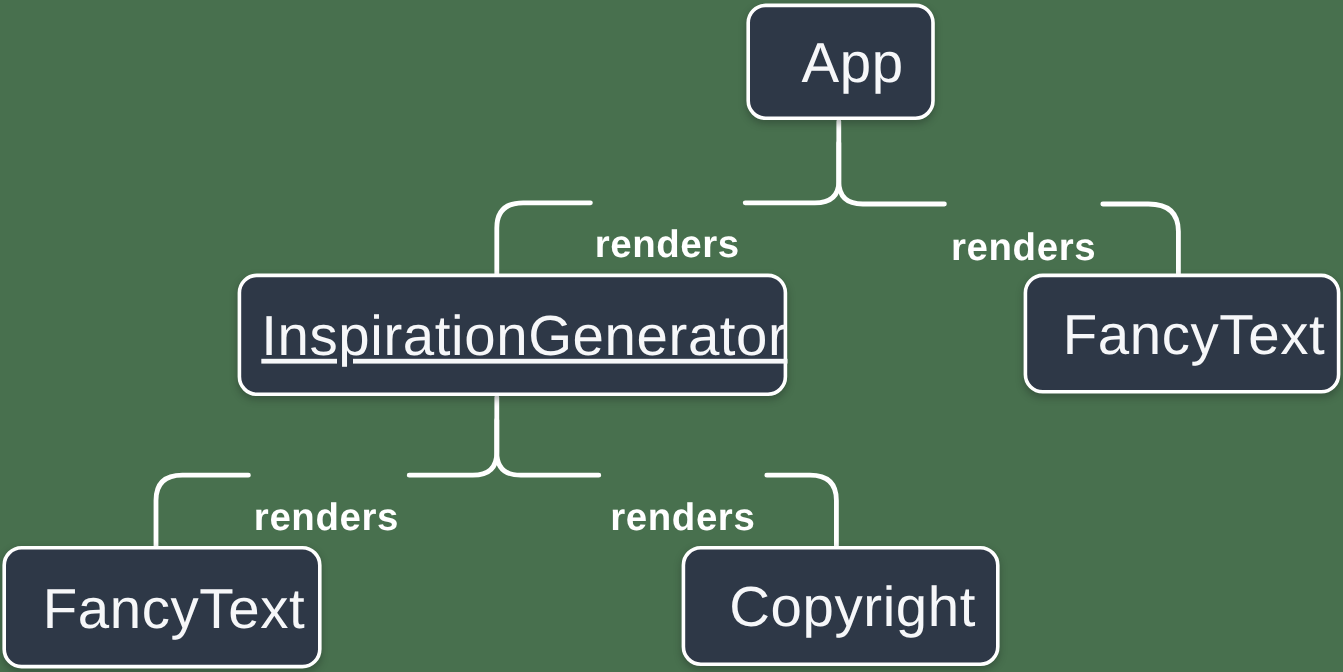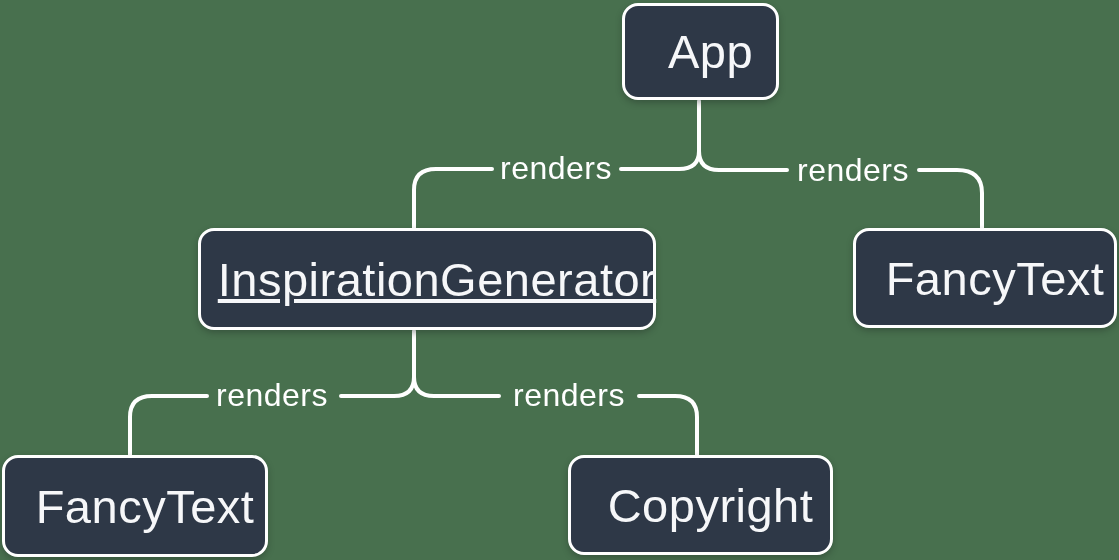--- a/index.html
+++ b/index.html
@@ -48,23 +48,24 @@
     letter-spacing: 0.5px;
     box-shadow: 0 3px 6px rgba(30, 40, 35, 0.35);
     white-space: nowrap;
     padding-left: 20px;
   }
   .edge-label {
     position: absolute;
     transform: translate(-50%, -50%);
     color: var(--line);
     font-size: 32px;
-    font-weight: 400;
+    font-weight: 700;
     letter-spacing: 0.5px;
     white-space: nowrap;
+    margin-top: 36px;
   }
 </style>
 </head>
 <body>
 
 <div class="stage">
 
   <svg class="edges-svg" viewBox="0 0 1119 560" xmlns="http://www.w3.org/2000/svg">
 
     <path d="M 699 101 L 699 151 Q 699 169 679 169 L 621 169

